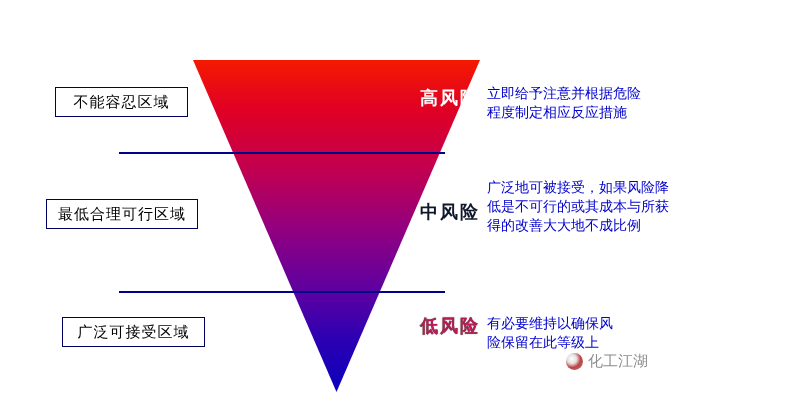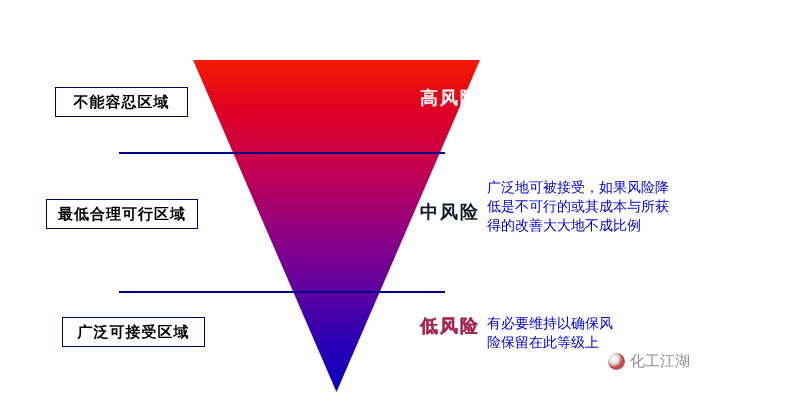--- a/index.html
+++ b/index.html
@@ -55,21 +55,21 @@
   .hline-1 { top: 152px; }
   .hline-2 { top: 291px; }
 
   
   .region-box {
     position: absolute;
     border: 1px solid #000060;
     background: #ffffff;
     color: #000000;
     font-size: 15px;
-    font-weight: bold;
+    font-weight: normal;
     display: flex;
     align-items: center;
     justify-content: center;
     letter-spacing: 1px;
   }
   .region-box-1 { left: 55px; top: 87px;  width: 131px; height: 28px; }
   .region-box-2 { left: 46px; top: 199px; width: 150px; height: 28px; }
   .region-box-3 { left: 62px; top: 317px; width: 141px; height: 28px; }
 
   
@@ -82,21 +82,21 @@
     line-height: 1.35;
     white-space: pre-line;
   }
   .note-1 { top: 84px; }
   .note-2 { top: 178px; }
   .note-3 { top: 314px; }
 
   
   .watermark {
     position: absolute;
-    left: 608px;
+    left: 566px;
     top: 352px;
     display: flex;
     align-items: center;
     gap: 5px;
     color: #8c8c8c;
     font-size: 15px;
   }
   .watermark-logo {
     width: 17px;
     height: 17px;
@@ -115,20 +115,22 @@
   <div class="hline hline-2"></div>
 
   <div class="risk-label risk-high">高风险</div>
   <div class="risk-label risk-mid">中风险</div>
   <div class="risk-label risk-low">低风险</div>
 
   <div class="region-box region-box-1">不能容忍区域</div>
   <div class="region-box region-box-2">最低合理可行区域</div>
   <div class="region-box region-box-3">广泛可接受区域</div>
 
+  <div class="note note-1">立即给予注意并根据危险
+程度制定相应反应措施</div>
   <div class="note note-2">广泛地可被接受，如果风险降
 低是不可行的或其成本与所获
 得的改善大大地不成比例</div>
   <div class="note note-3">有必要维持以确保风
 险保留在此等级上</div>
 
   <div class="watermark">
     <span class="watermark-logo"></span>
     <span>化工江湖</span>
   </div>

